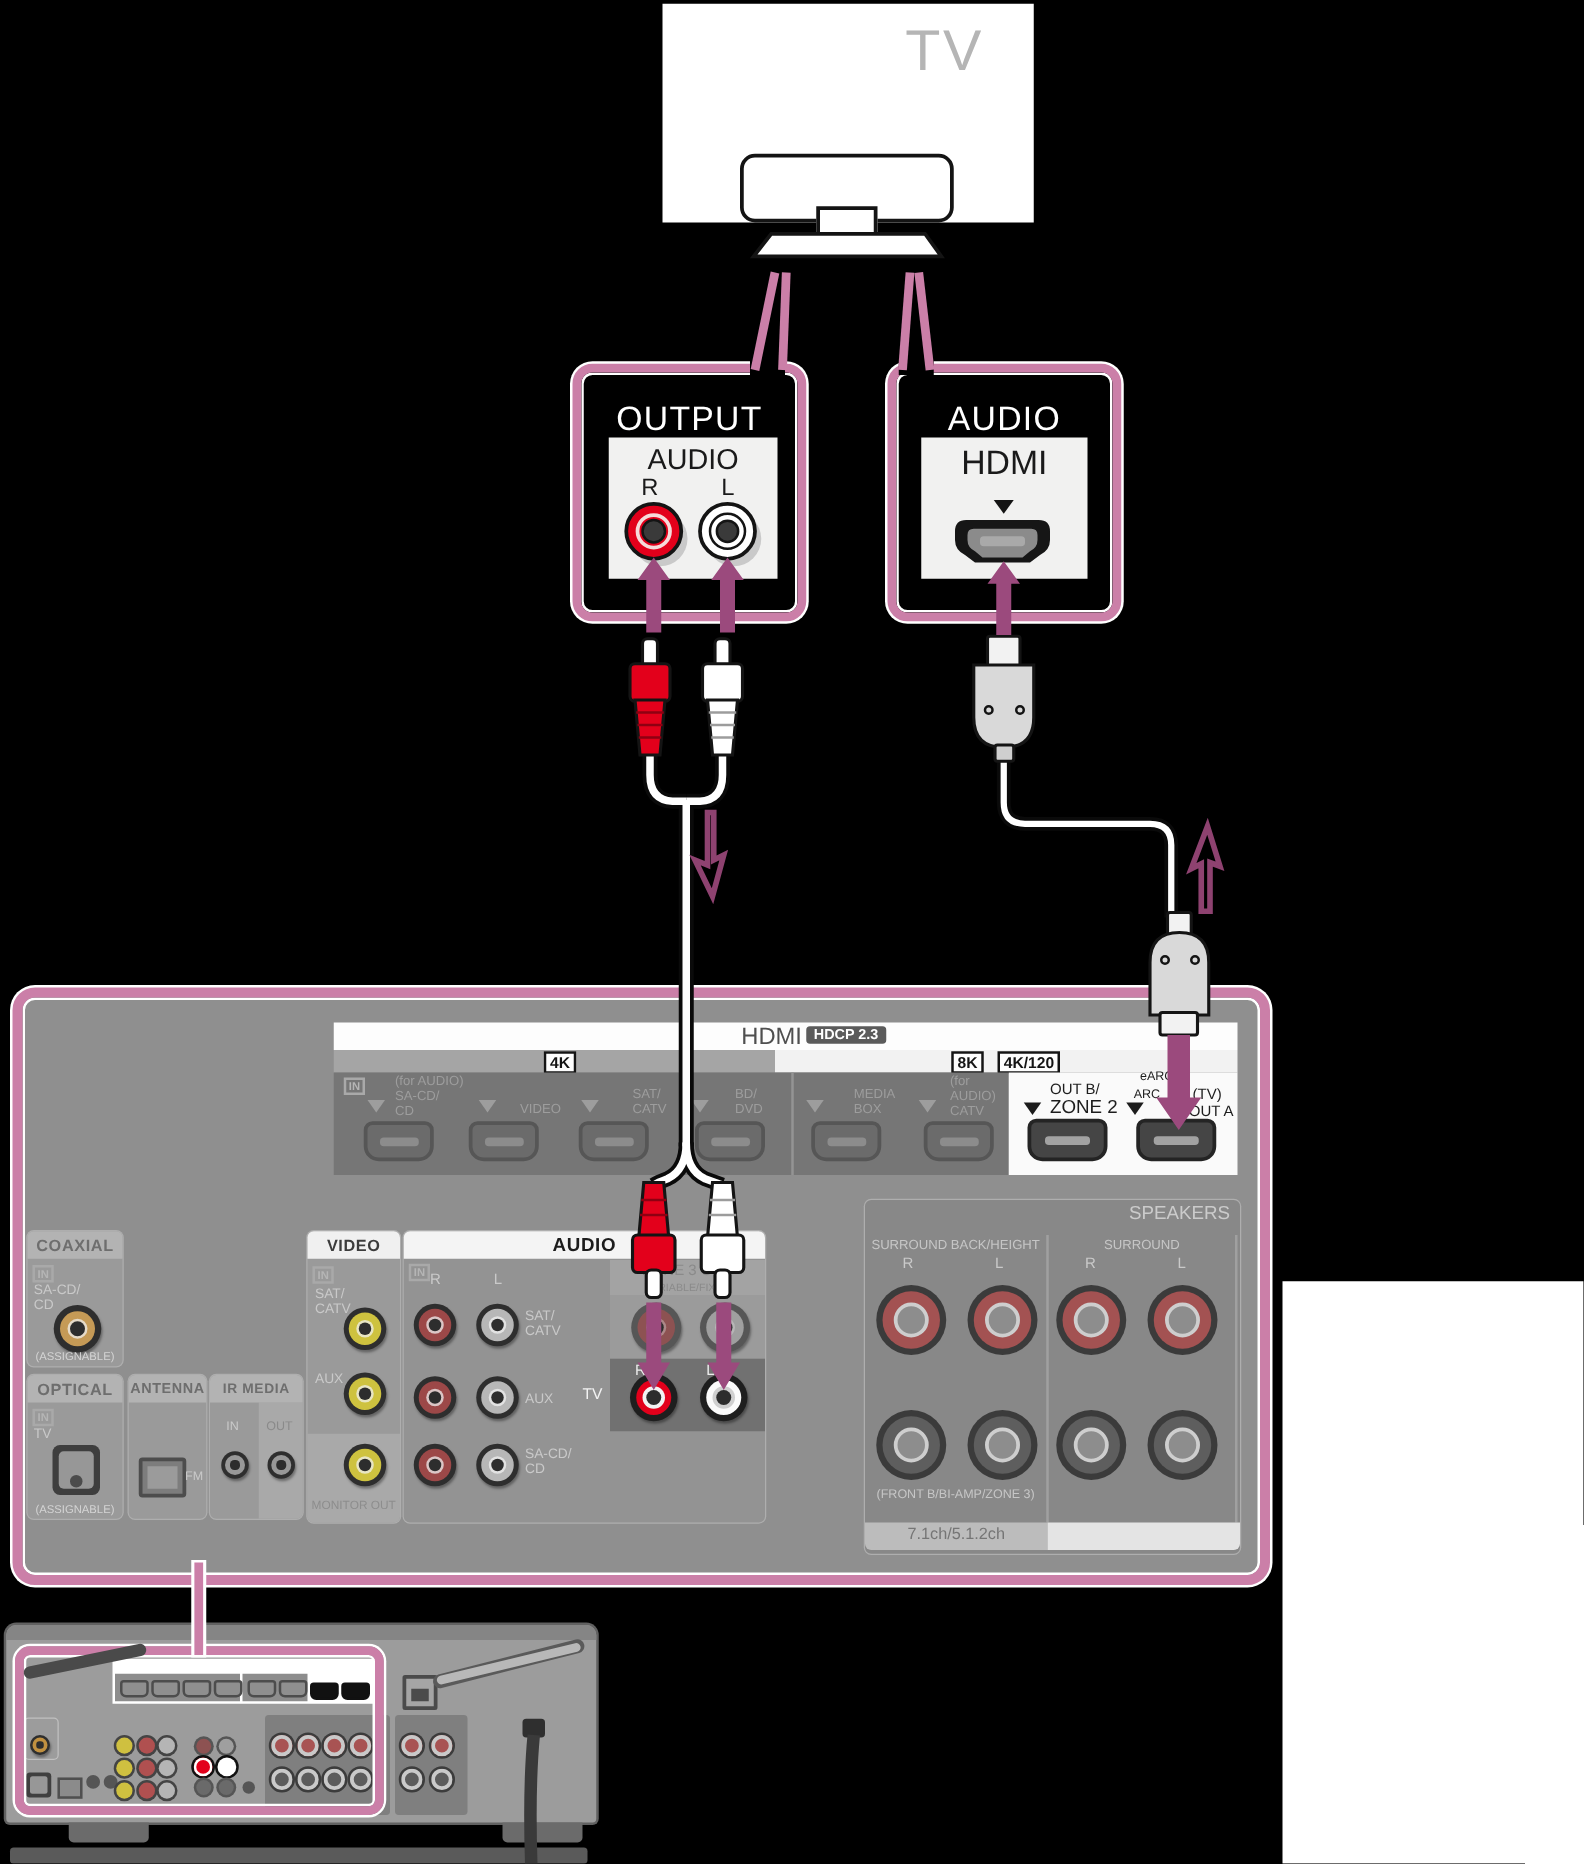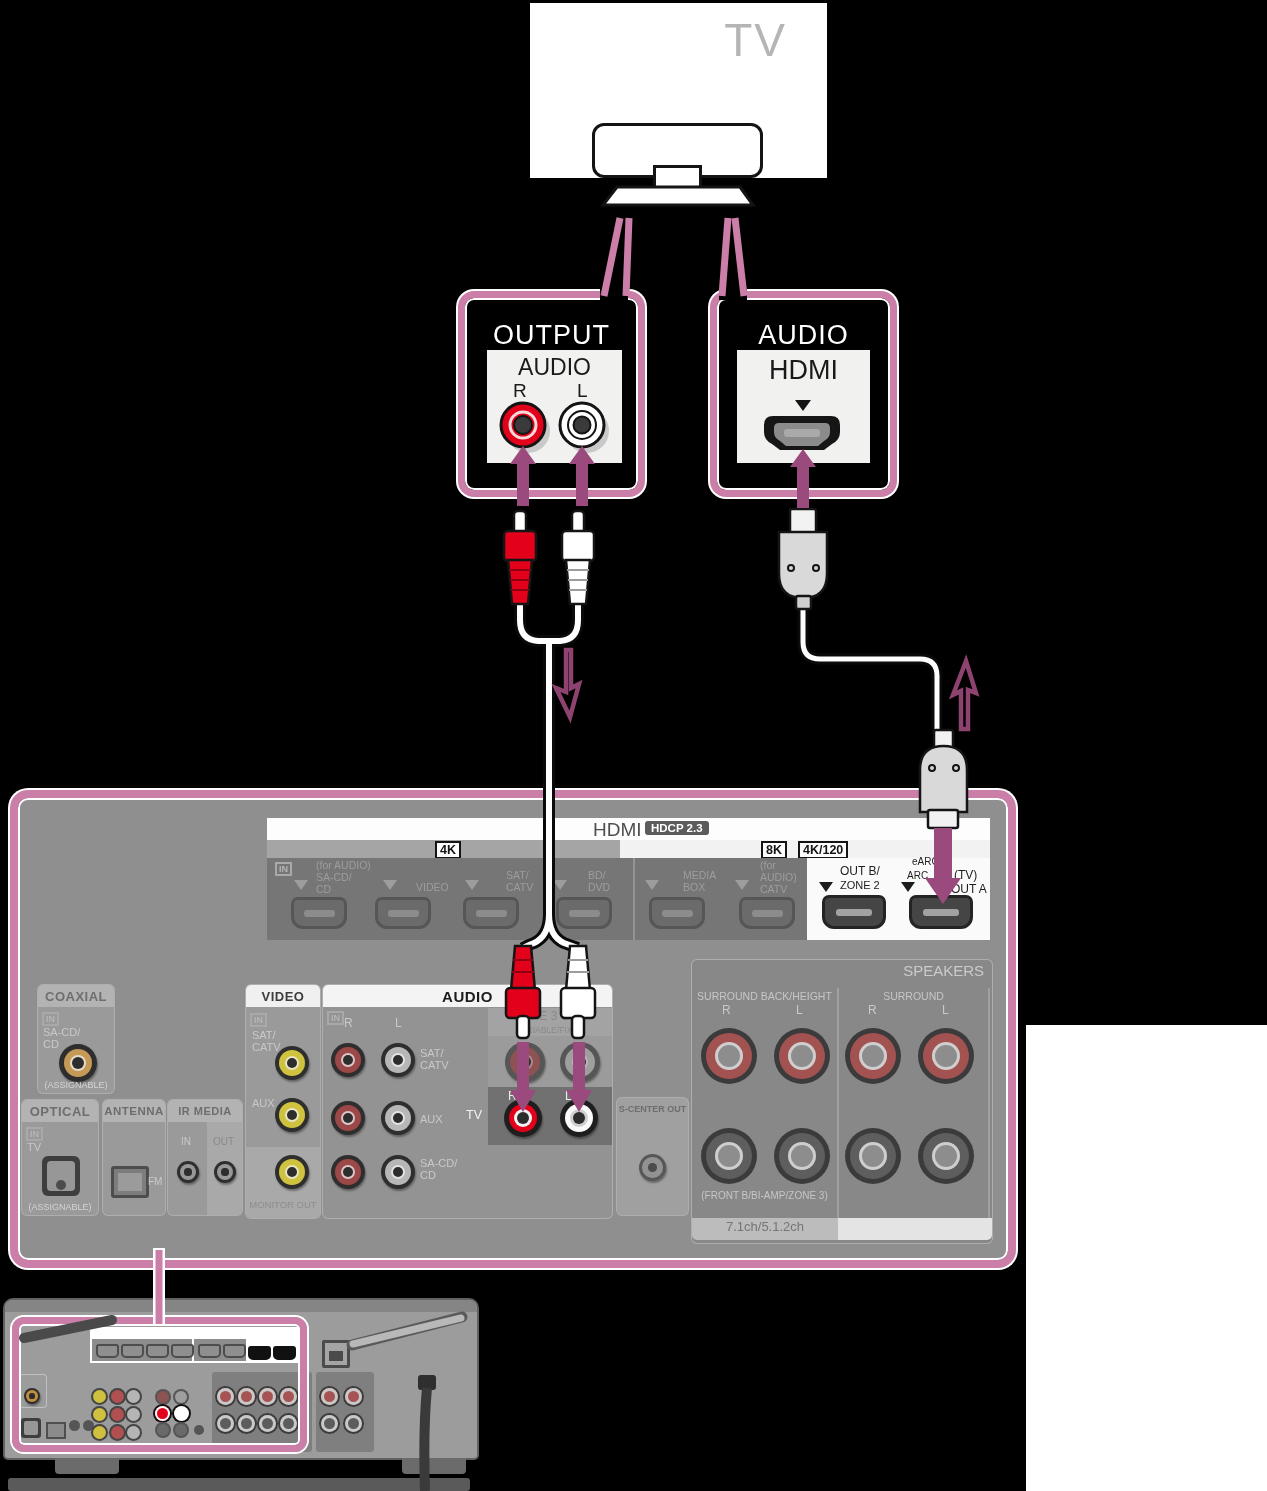--- a/index.html
+++ b/index.html
@@ -132,37 +132,37 @@
 
       <span class="dimlbl" style="left:493px;top:42px;">(for</span>
       <span class="dimlbl" style="left:493px;top:54px;">AUDIO)</span>
       <span class="dimlbl" style="left:493px;top:66px;">CATV</span>
       <span class="tri" style="left:468px;top:62px;"></span>
       <div class="hport" style="left:472px;top:79px;">
           <i></i>
         </div>
 
       <span class="dimlbl" style="left:573px;top:48px;color:#1d1d1d;font-size:12px;">OUT B/</span>
-      <span class="dimlbl" style="left:573px;top:62px;color:#1d1d1d;font-size:11px;">ZONE 2</span>
+      <span class="dimlbl" style="left:573px;top:62px;color:#1d1d1d;font-size:15px;">ZONE 2</span>
       <span class="tri dark" style="left:552px;top:64px;"></span>
       <div class="hport out" style="left:555px;top:77px;">
           <i></i>
         </div>
 
       <span class="dimlbl" style="left:645px;top:38px;color:#1d1d1d;font-size:10px;">eARC/</span>
       <span class="dimlbl" style="left:640px;top:52px;color:#1d1d1d;font-size:10px;">ARC</span>
       <span class="dimlbl" style="left:687px;top:52px;color:#1d1d1d;font-size:12px;">(TV)</span>
       <span class="dimlbl" style="left:684px;top:66px;color:#1d1d1d;font-size:12px;">OUT A</span>
       <span class="tri dark" style="left:634px;top:64px;"></span>
       <div class="hport out" style="left:642px;top:77px;">
           <i></i>
         </div>
     </div>
 
-    <div class="blk" style="left:4px;top:187px;width:76px;height:108px;margin-left:16px;">
+    <div class="blk" style="left:4px;top:187px;width:76px;height:108px;">
       <div class="bhead">COAXIAL</div>
       <span class="inb" style="left:4px;top:27px;">IN</span>
       <span class="lbl" style="left:5px;top:41px;">SA-CD/</span>
       <span class="lbl" style="left:5px;top:53px;">CD</span>
       <div class="rca" style="left:21px;top:59px;width:38px;height:38px;">
         <span class="rca-face" style="background:#c59a56;">
             <span class="rca-hole"></span>
           </span>
       </div>
       <span class="lbl" style="left:0;width:76px;text-align:center;top:94px;font-size:9px;color:#d4d4d4;">(ASSIGNABLE)</span>
@@ -302,28 +302,20 @@
           </div>
         <div class="rca" style="left:72px;top:12px;width:38px;height:38px;background:#1e1e1e;">
           <span class="rca-face" style="background:#fafafa;">
               <span class="rca-hole" style="box-shadow:0 0 0 3px #cfcfcf;"></span>
             </span>
           </div>
       </div>
 
     </div>
 
-    <div class="blk" style="left:599px;top:300px;width:71px;height:117px;background:#a0a0a0;">
-      <span class="lbl" style="left:0;width:71px;text-align:center;top:5px;font-size:9px;color:#6e6e6e;font-weight:bold;">S-CENTER OUT</span>
-      <div class="rca" style="left:22px;top:56px;width:27px;height:27px;background:#575757;">
-        <span class="rca-face" style="background:#929292;">
-            <span class="rca-hole" style="box-shadow:none;background:#4c4c4c;"></span>
-          </span>
-      </div>
-    </div>
 
     <div class="blk" style="left:674px;top:162px;width:300px;height:283px;background:#888;overflow:hidden;">
       <span class="lbl" style="right:8px;top:5px;left:auto;font-size:15px;color:#cbcbcb;">SPEAKERS</span>
       <div class="abs" style="left:145px;top:28px;width:2px;height:230px;background:#a0a0a0;"></div>
       <div class="abs" style="left:296px;top:28px;width:2px;height:230px;background:#a0a0a0;"></div>
 
       <span class="lbl" style="left:0;width:145px;text-align:center;top:30px;font-size:10.5px;color:#c6c6c6;">SURROUND BACK/HEIGHT</span>
       <span class="lbl" style="left:30px;top:44px;font-size:12px;">R</span>
       <span class="lbl" style="left:104px;top:44px;font-size:12px;">L</span>
       <div class="post" style="left:9px;top:68px;width:56px;height:56px;">

